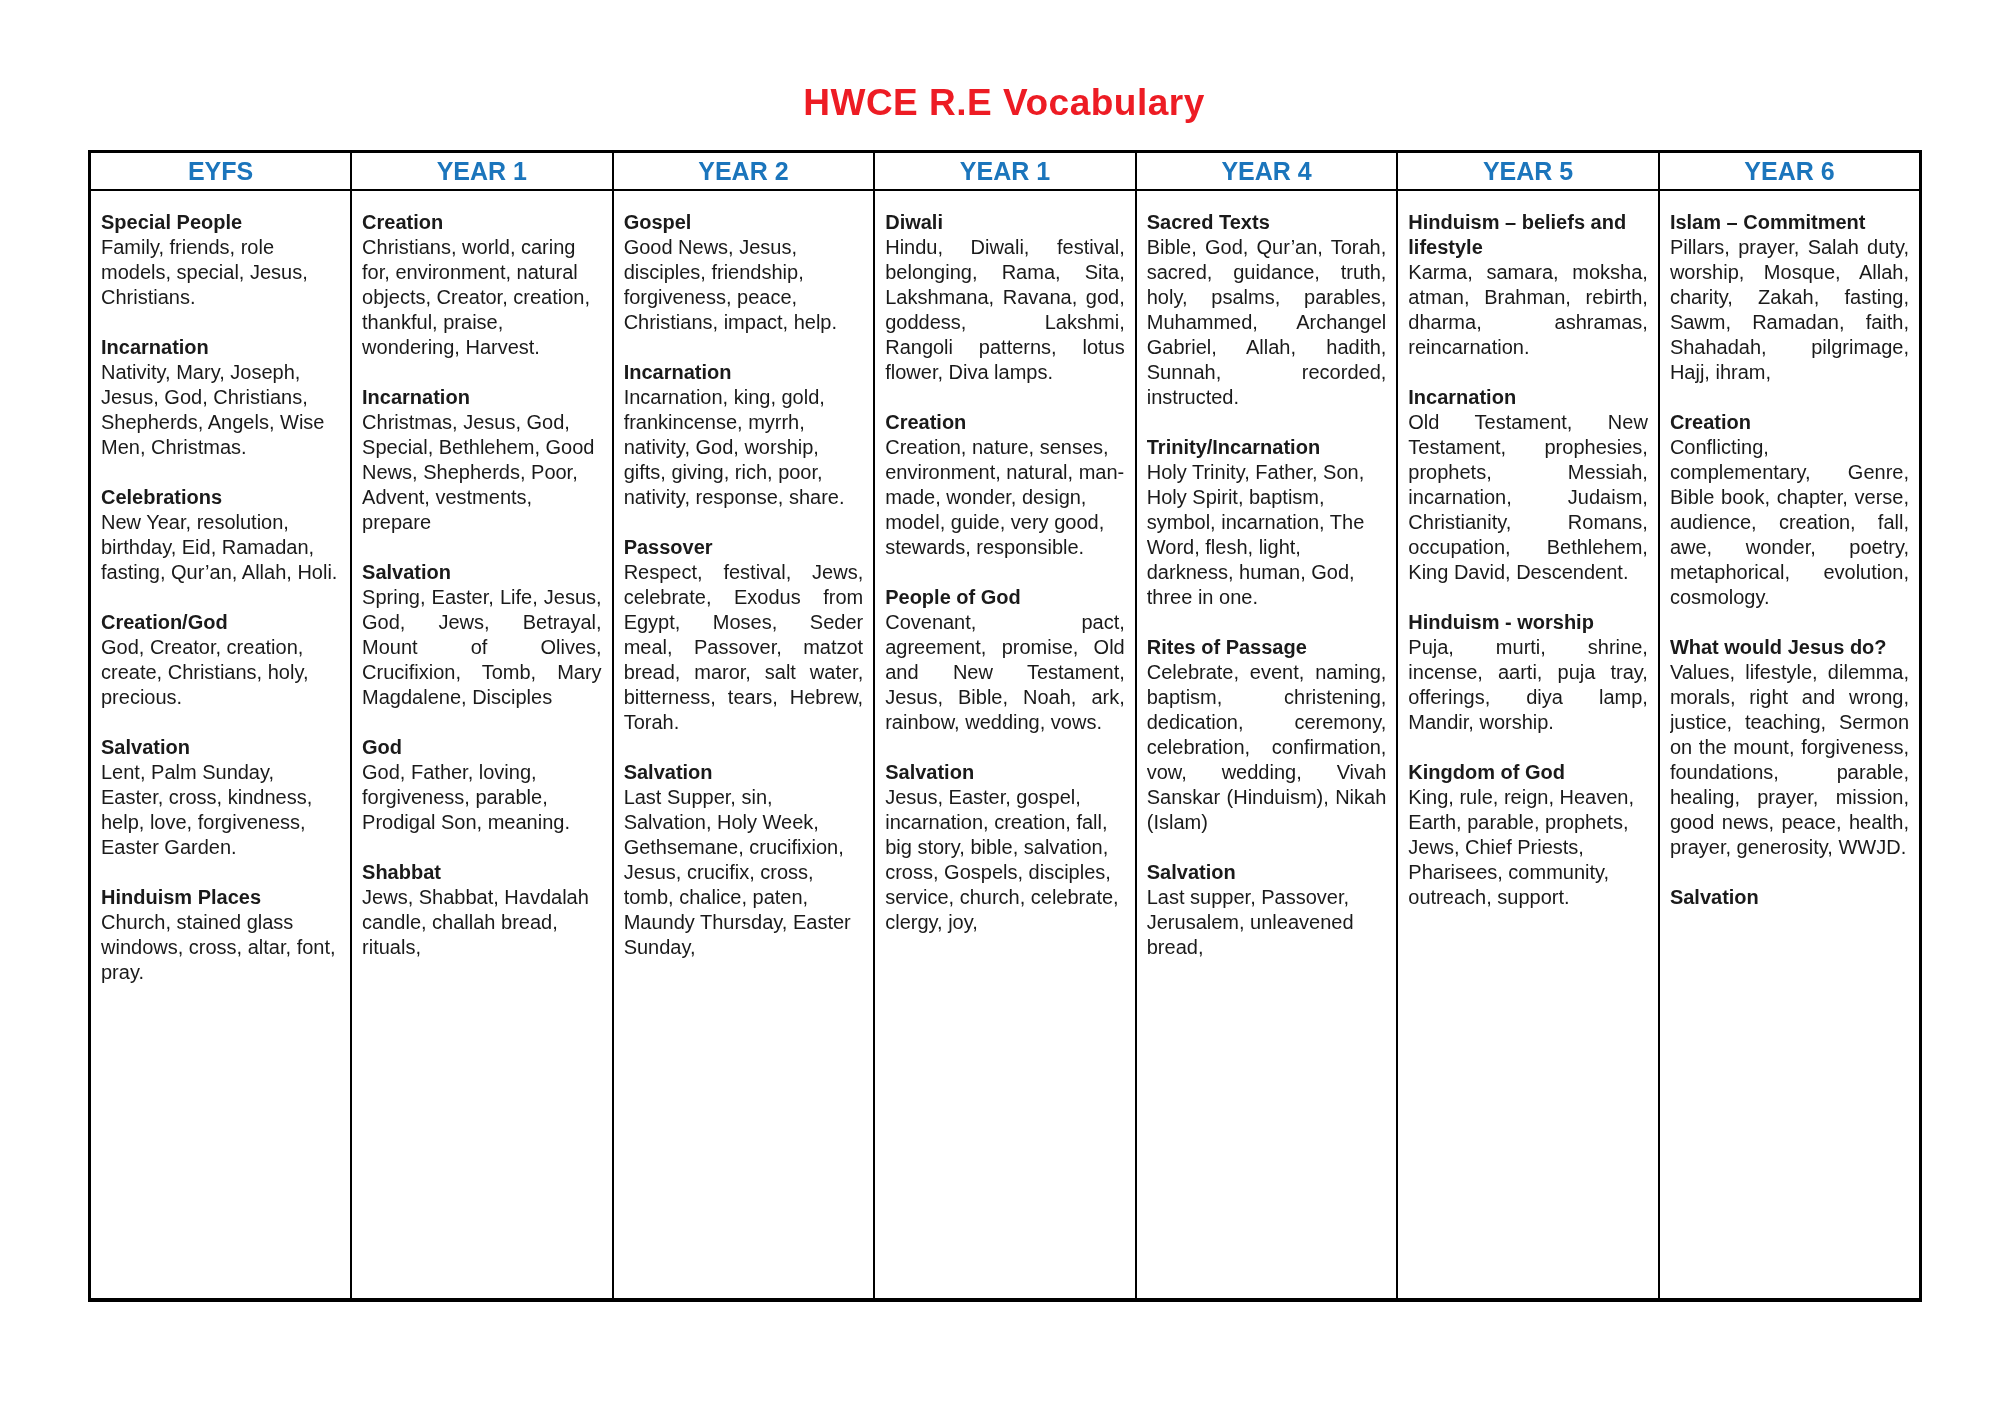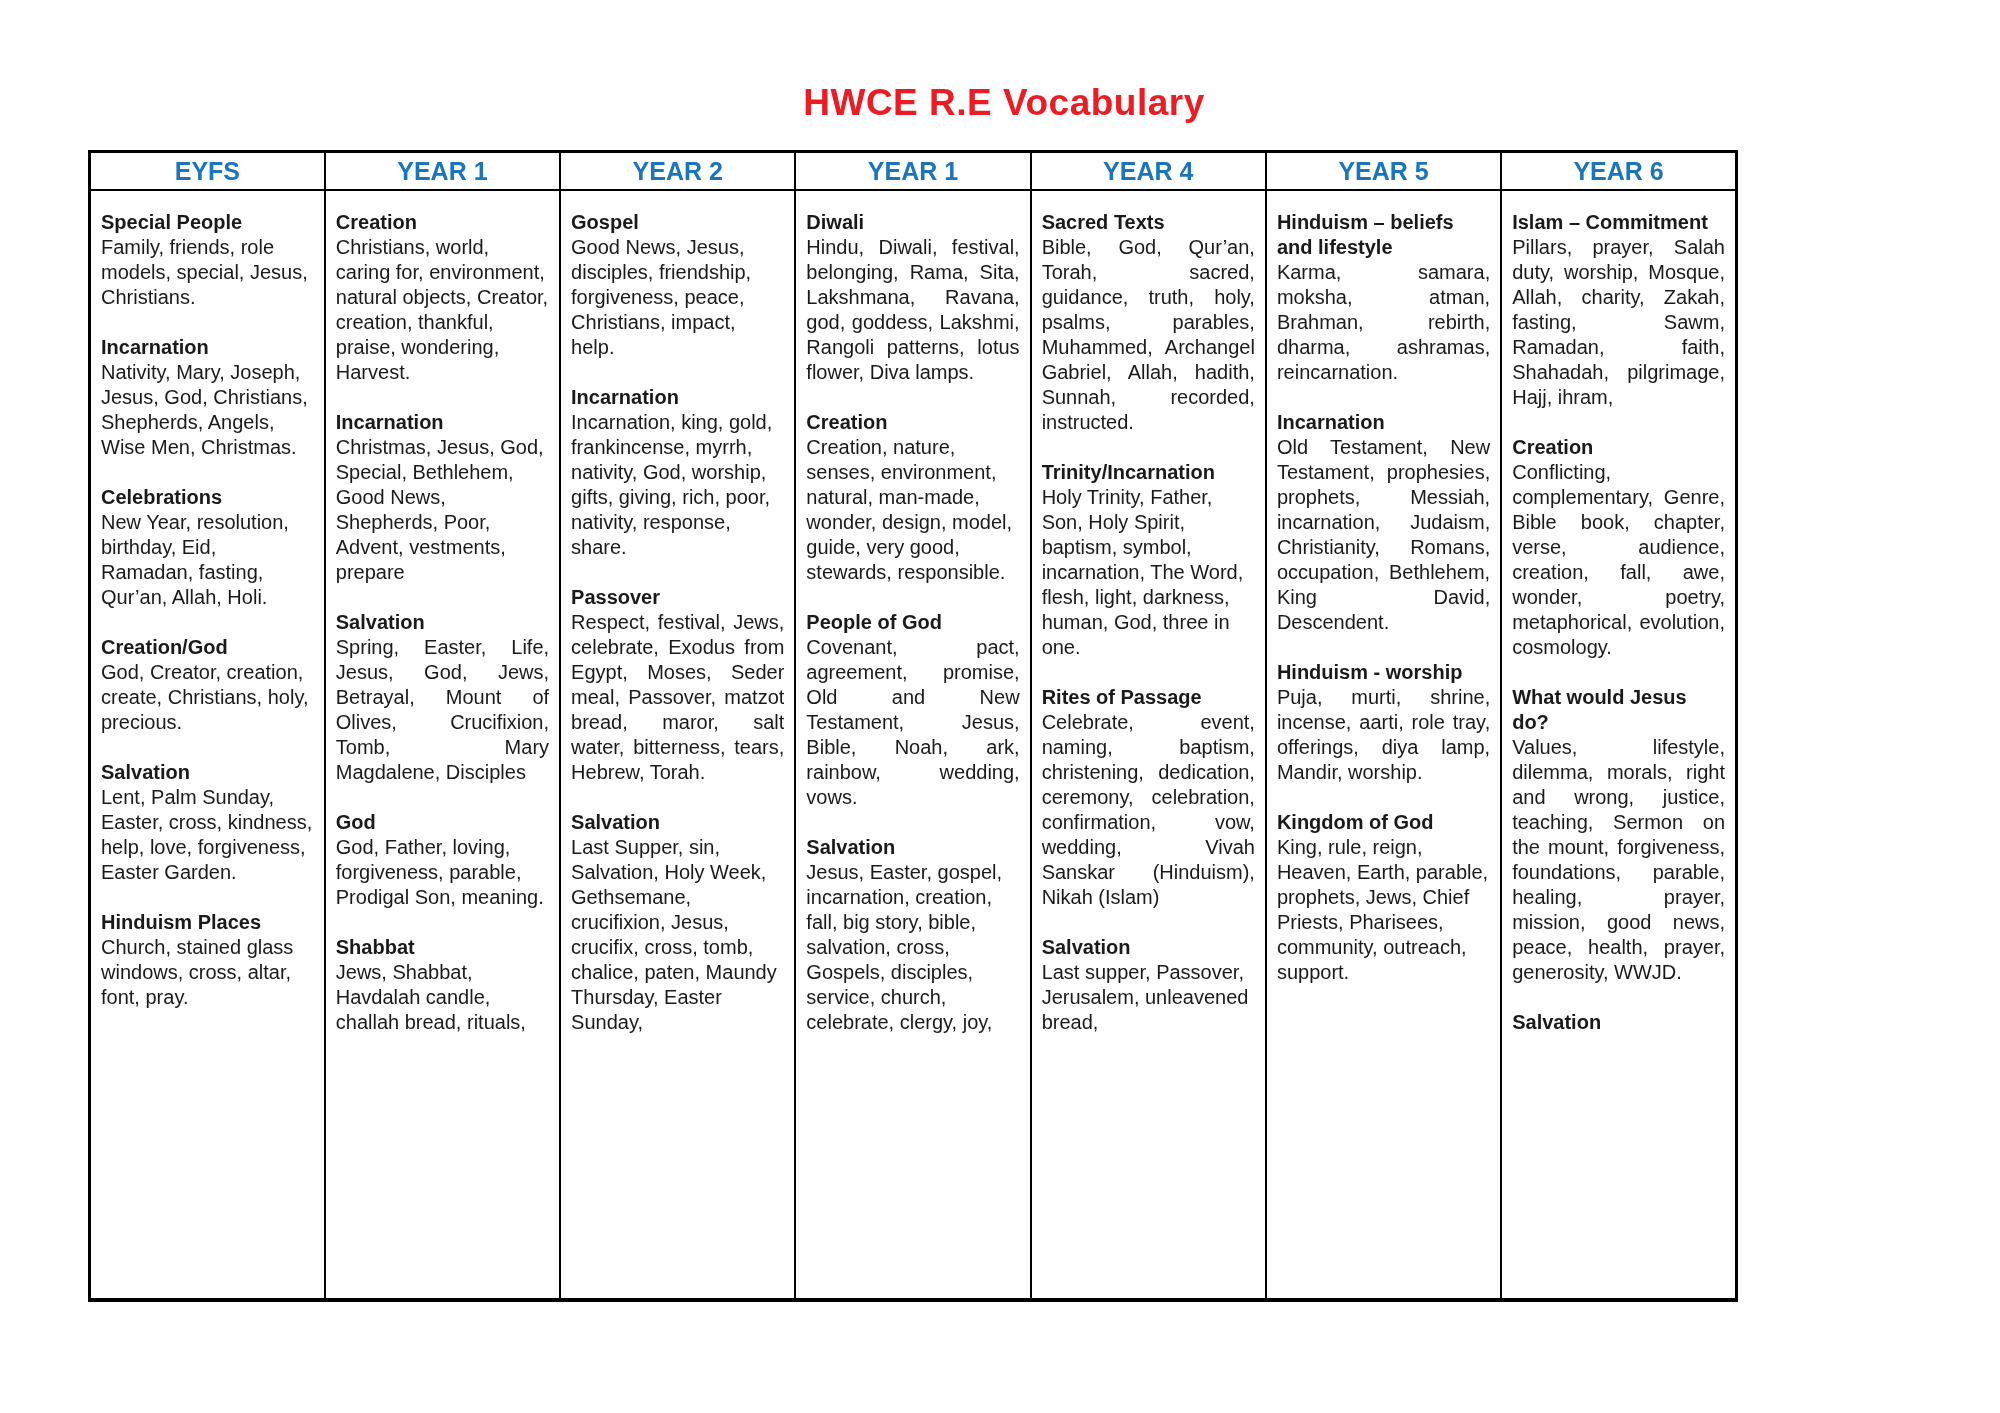--- a/index.html
+++ b/index.html
@@ -28,21 +28,21 @@
     text-align: center;
     font-size: 37px;
     font-weight: bold;
     letter-spacing: 0.5px;
     color: var(--accent-red, #ED1C24);
   }
   table.vocab {
     position: absolute;
     left: 88px;
     top: 150px;
-    width: 1650px;
+    width: 1834px;
     border-collapse: collapse;
     table-layout: fixed;
     border: 3px solid #000;
     border-bottom-width: 4px;
   }
   table.vocab th {
     border: 2px solid #000;
     height: 36px;
     padding: 0;
     text-align: center;
@@ -204,21 +204,21 @@
               <div class="section">
                 <div class="sec-title">Hinduism – beliefs and lifestyle</div>
                 <div class="sec-text justify">Karma, samara, moksha, atman, Brahman, rebirth, dharma, ashramas, reincarnation.</div>
               </div>
               <div class="section">
                 <div class="sec-title">Incarnation</div>
                 <div class="sec-text justify">Old Testament, New Testament, prophesies, prophets, Messiah, incarnation, Judaism, Christianity, Romans, occupation, Bethlehem, King David, Descendent.</div>
               </div>
               <div class="section">
                 <div class="sec-title">Hinduism - worship</div>
-                <div class="sec-text justify">Puja, murti, shrine, incense, aarti, role tray, offerings, diya lamp, Mandir, worship.</div>
+                <div class="sec-text justify">Puja, murti, shrine, incense, aarti, puja tray, offerings, diya lamp, Mandir, worship.</div>
               </div>
               <div class="section">
                 <div class="sec-title">Kingdom of God</div>
                 <div class="sec-text">King, rule, reign, Heaven, Earth, parable, prophets, Jews, Chief Priests, Pharisees, community, outreach, support.</div>
               </div>
             </div>
           </td>
           <td>
             <div class="cell-content">
               <div class="section">

